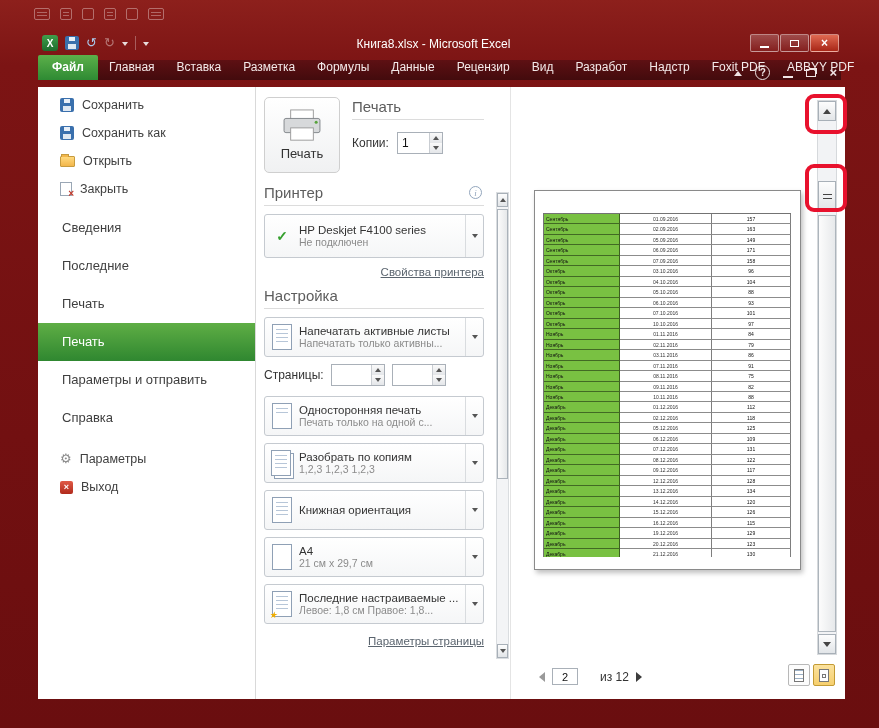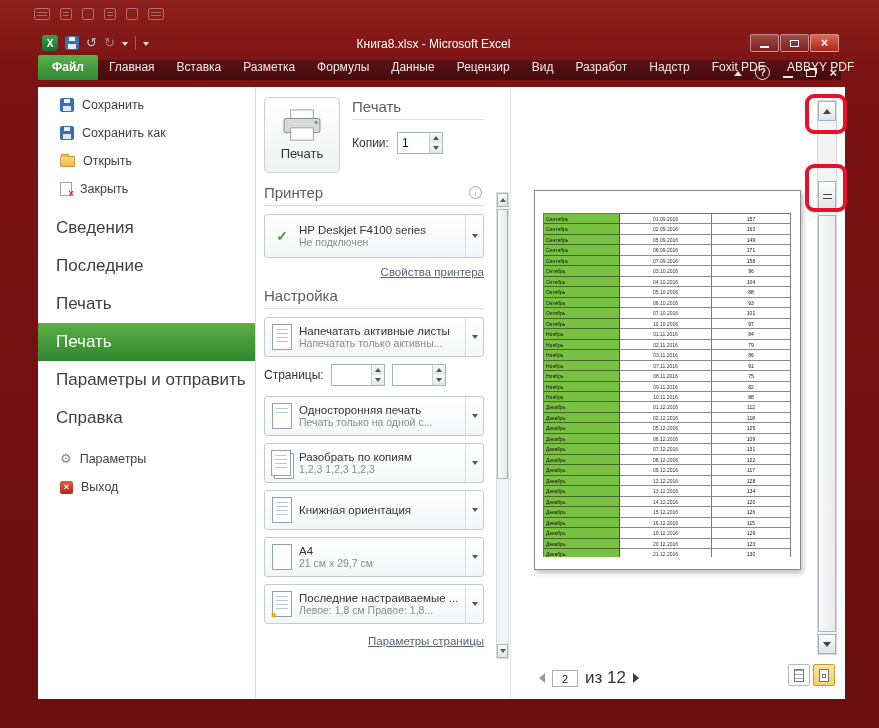--- a/index.html
+++ b/index.html
@@ -47,21 +47,21 @@
   .wb-min { width:10px; height:2px; background:#f0e6e6; margin-top:9px; }
   .wb-restore { width:10px; height:8px; border:1px solid #f0e6e6; box-shadow:2px -2px 0 -1px #f0e6e6; }
   .wb-close { color:#f0e6e6; font-size:13px; font-weight:bold; line-height:15px; }
 
   
   .backstage { position:absolute; left:38px; top:87px; width:807px; bottom:29px; background:#fff; overflow:visible; }
 
   
   .sidebar { position:absolute; left:0; top:0; bottom:0; width:218px; background:#fff; border-right:1px solid #d9d9d9; padding-top:4px; }
   .side-icon-item { height:28px; display:flex; align-items:center; gap:8px; padding-left:22px; font-size:12.5px; color:#3f3f3f; cursor:default; }
-  .side-label-item { height:38px; line-height:38px; padding-left:18px; font-size:17px; color:#3f3f3f; }
+  .side-label-item { height:38px; line-height:38px; padding-left:24px; font-size:13px; color:#3f3f3f; }
   .side-label-item.first { margin-top:6px; }
   .side-label-item.selected { background:linear-gradient(#5fae45,#2f8730); color:#fff; }
   .side-gap { height:8px; }
   .ico-folder { width:15px; height:11px; background:linear-gradient(#ffd97e,#f2b64b); border:1px solid #c79b3e; border-radius:1px; position:relative; }
   .ico-folder::before { content:""; position:absolute; top:-3px; left:0; width:6px; height:2px; background:#f2b64b; border:1px solid #c79b3e; border-bottom:none; }
   .ico-doc-x { width:12px; height:14px; background:#fff; border:1px solid #9aa7b5; position:relative; }
   .ico-doc-x::after { content:"×"; position:absolute; right:-3px; bottom:-4px; color:#c0392b; font-weight:bold; font-size:10px; }
   .ico-gear { color:#8a8a8a; font-size:13px; line-height:14px; }
   .ico-exit { width:13px; height:13px; background:linear-gradient(#e05a46,#b02a1c); border-radius:2px; color:#fff;
               font-size:9px; font-weight:bold; display:flex; align-items:center; justify-content:center; }
@@ -146,21 +146,21 @@
 
   .callout { position:absolute; border:4px solid #e8112d; border-radius:9px; pointer-events:none; }
   .callout.one { left:294px; top:7px;  width:42px; height:40px; }
   .callout.two { left:294px; top:77px; width:42px; height:48px; }
 
   .pv-bottom { position:absolute; left:0; right:0; bottom:0; height:42px; }
   .pager { position:absolute; left:23px; top:11px; display:flex; align-items:center; gap:7px; }
   .t-left  { width:0; height:0; border:5px solid transparent; border-right:6px solid #9a9a9a; }
   .t-right { width:0; height:0; border:5px solid transparent; border-left:6px solid #3c3c3c; }
   .pgbox { width:26px; height:17px; border:1px solid #a9b0b8; background:#fff; font-size:11px; text-align:center; line-height:16px; color:#111; }
-  .pg-label { font-size:17px; color:#333; }
+  .pg-label { font-size:12px; color:#333;margin-left:15px; }
   .pv-tools { position:absolute; right:10px; top:7px; display:flex; gap:3px; }
   .tool { width:22px; height:22px; border:1px solid #b8b8b8; border-radius:2px; background:#fcfcfc;
           display:flex; align-items:center; justify-content:center; }
   .tool.active { background:linear-gradient(#fbe29e,#f6cf6e); border:1px solid #c39b34; }
   .tool .pg-ico { width:10px; height:13px; background:#fff; border:1px solid #777; position:relative; }
   .tool .pg-ico.grid { background:repeating-linear-gradient(to bottom,#9bb0c6 0 1px,transparent 1px 4px) #fff; }
   .tool .pg-ico .dot { position:absolute; left:2px; top:4px; width:4px; height:4px; border:1px solid #777; }
 </style>
 </head>
 <body>

